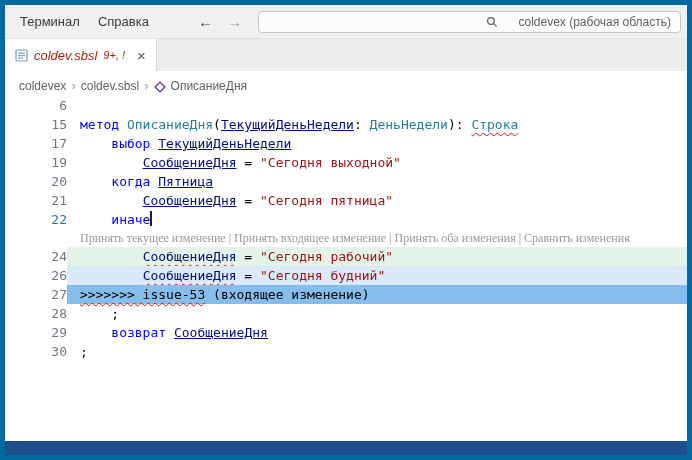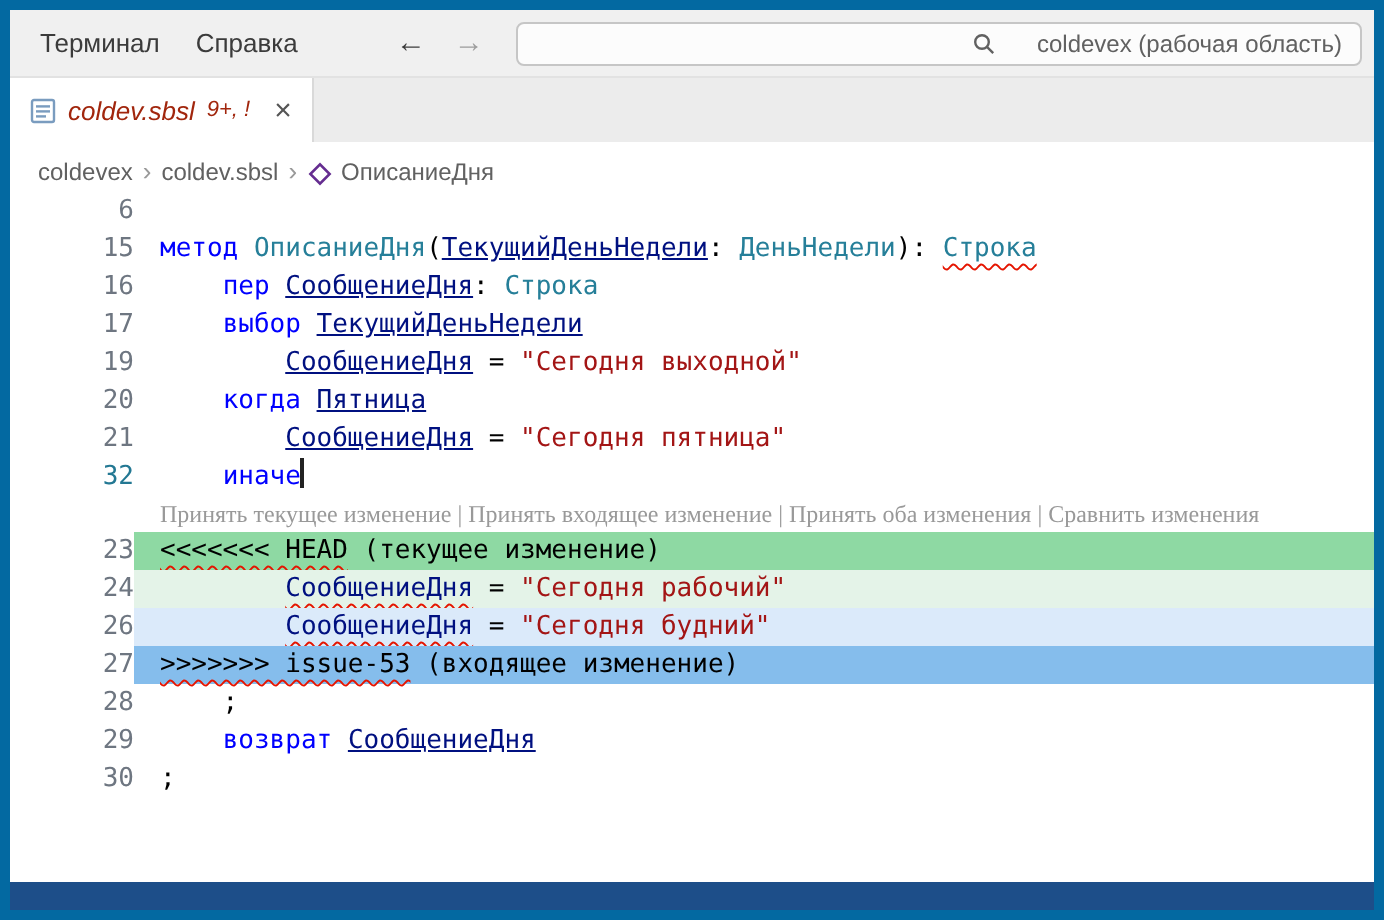--- a/index.html
+++ b/index.html
@@ -115,50 +115,42 @@
     <div id="lines">
         <div class="row">
           <span class="ln">6</span>
           <span class="code"></span>
         </div>
         <div class="row">
           <span class="ln">15</span>
           <span class="code"><span class="tk-kw">метод </span><span class="tk-fn">ОписаниеДня</span><span class="tk-pl">(</span><span class="tk-vr">ТекущийДеньНедели</span><span class="tk-pl">: </span><span class="tk-ty">ДеньНедели</span><span class="tk-pl">): </span><span class="tk-ty sq">Строка</span></span>
         </div>
         <div class="row">
-          <span class="ln">16</span>
-          <span class="code"><span class="tk-pl">    </span><span class="tk-kw">пер </span><span class="tk-vr">СообщениеДня</span><span class="tk-pl">: </span><span class="tk-ty">Строка</span></span>
-        </div>
-        <div class="row">
           <span class="ln">17</span>
           <span class="code"><span class="tk-pl">    </span><span class="tk-kw">выбор </span><span class="tk-vr">ТекущийДеньНедели</span></span>
         </div>
         <div class="row">
           <span class="ln">19</span>
           <span class="code"><span class="tk-pl">        </span><span class="tk-vr">СообщениеДня</span><span class="tk-pl"> = </span><span class="tk-str">"Сегодня выходной"</span></span>
         </div>
         <div class="row">
           <span class="ln">20</span>
           <span class="code"><span class="tk-pl">    </span><span class="tk-kw">когда </span><span class="tk-vr">Пятница</span></span>
         </div>
         <div class="row">
           <span class="ln">21</span>
           <span class="code"><span class="tk-pl">        </span><span class="tk-vr">СообщениеДня</span><span class="tk-pl"> = </span><span class="tk-str">"Сегодня пятница"</span></span>
         </div>
         <div class="row">
-          <span class="ln active">32</span>
+          <span class="ln active">22</span>
           <span class="code"><span class="tk-pl">    </span><span class="tk-kw">иначе</span><span class="caret"></span></span>
         </div>
         <div class="row codelens-row">
           <span class="ln"></span>
           <span class="code cl"><span class="cl-link">Принять текущее изменение</span><span class="cl-sep"> | </span><span class="cl-link">Принять входящее изменение</span><span class="cl-sep"> | </span><span class="cl-link">Принять оба изменения</span><span class="cl-sep"> | </span><span class="cl-link">Сравнить изменения</span></span>
-        </div>
-        <div class="row">
-          <span class="ln">23</span>
-          <span class="code bg-ch"><span class="tk-pl sq">&lt;&lt;&lt;&lt;&lt;&lt;&lt; HEAD</span><span class="tk-pl"> (текущее изменение)</span></span>
         </div>
         <div class="row">
           <span class="ln">24</span>
           <span class="code bg-cc"><span class="tk-pl">        </span><span class="tk-vr sq">СообщениеДня</span><span class="tk-pl"> = </span><span class="tk-str">"Сегодня рабочий"</span></span>
         </div>
         <div class="row">
           <span class="ln">26</span>
           <span class="code bg-ic"><span class="tk-pl">        </span><span class="tk-vr sq">СообщениеДня</span><span class="tk-pl"> = </span><span class="tk-str">"Сегодня будний"</span></span>
         </div>
         <div class="row">

